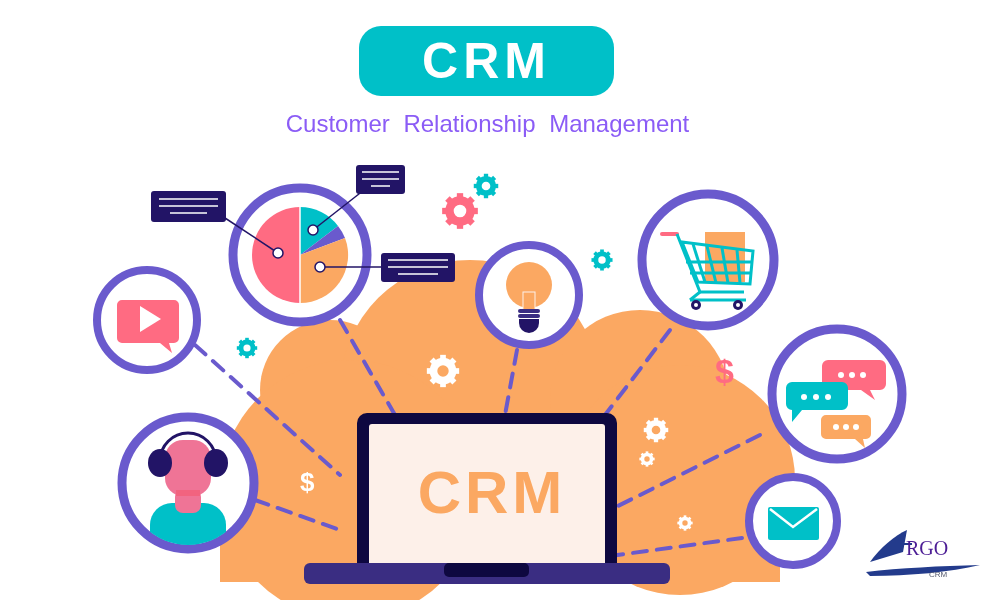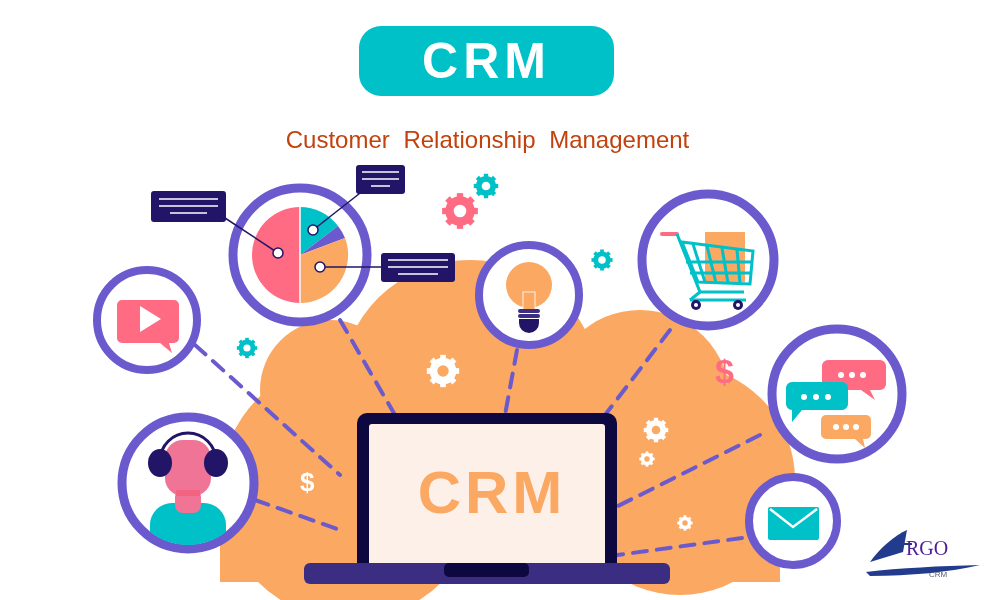--- a/index.html
+++ b/index.html
@@ -4,22 +4,22 @@
   <style>
     html, body { margin: 0; padding: 0; background: #ffffff; }
     body { width: 1000px; height: 600px; position: relative; overflow: hidden; font-family: "Liberation Sans", sans-serif; }
     .title-pill {
       position: absolute; left: 359px; top: 26px; width: 255px; height: 70px;
       background: #00c0c8; border-radius: 22px;
       display: flex; align-items: center; justify-content: center;
     }
     .title-text { color: #ffffff; font-size: 50px; font-weight: bold; letter-spacing: 5px; font-family: "Liberation Sans", sans-serif; }
     .subtitle {
-      position: absolute; left: 0; width: 975px; top: 126px; text-align: center;
-      color: #c2410c; font-size: 24px; word-spacing: 7px; font-family: "Liberation Sans", sans-serif;
+      position: absolute; left: 0; width: 975px; top: 110px; text-align: center;
+      color: #8b5cf6; font-size: 24px; word-spacing: 7px; font-family: "Liberation Sans", sans-serif;
     }
     svg.scene { position: absolute; left: 0; top: 0; }
     .screen-text {
       position: absolute; left: 372px; top: 458px; width: 240px; text-align: center;
       color: #fba862; font-size: 60px; font-weight: bold; letter-spacing: 4px; font-family: "Liberation Sans", sans-serif;
     }
     .logo { position: absolute; left: 866px; top: 528px; width: 120px; height: 56px; }
     .logo-word { position: absolute; left: 40px; top: 9px; color: #4c1d95; font-family: "Liberation Serif", serif; font-size: 20px; letter-spacing: 0px; }
     .logo-sub { position: absolute; left: 63px; top: 42px; color: #555a6e; font-size: 8px; font-family: "Liberation Sans", sans-serif; }
     .dollar { position: absolute; font-weight: bold; font-family: "Liberation Sans", sans-serif; }

